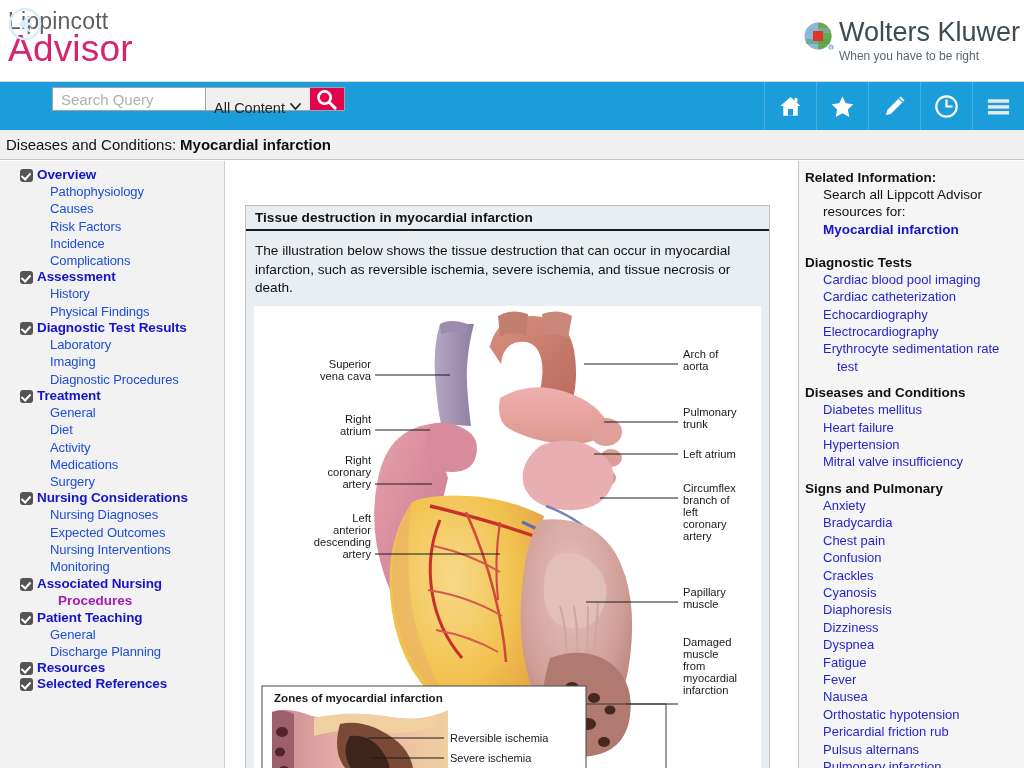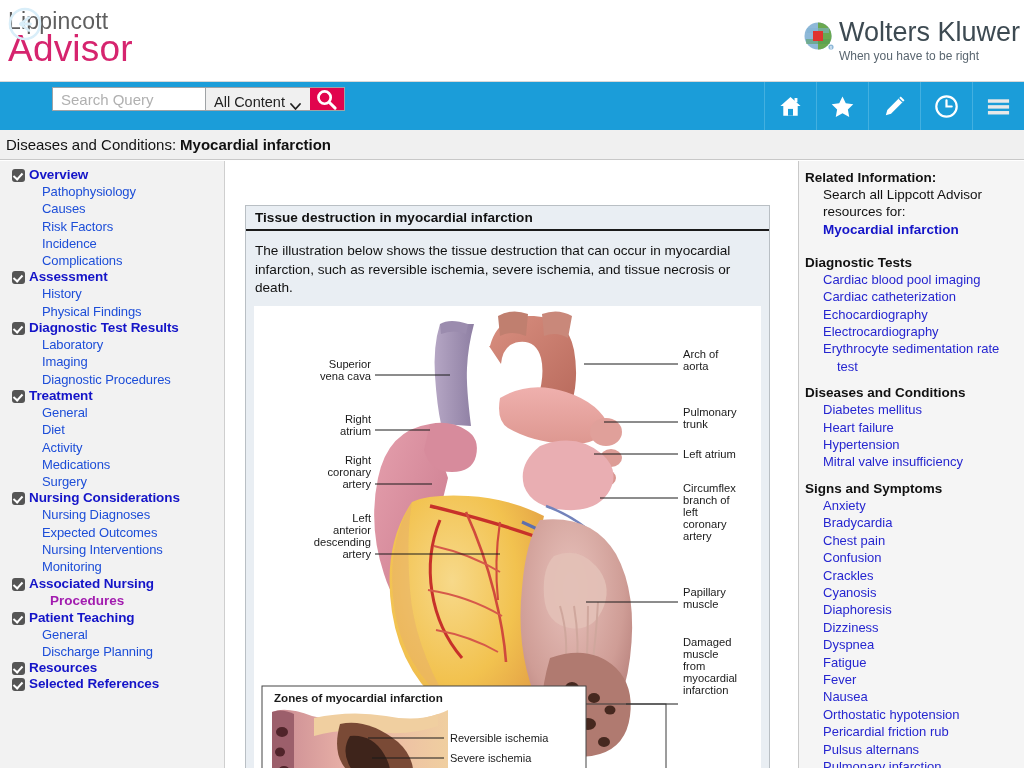--- a/index.html
+++ b/index.html
@@ -48,21 +48,21 @@
     display:flex; border:1px solid #9fa3a6; background:#fff;
   }
   .search-input {
     width:152px; height:100%; border:0; outline:0; padding:0 8px;
     font-size:15px; color:#333; background:#fff;
     font-family:"Liberation Sans", sans-serif;
   }
   .search-input::placeholder { color:#b0b0b0; }
   .scope {
     width:122px; height:100%; background:#f0f0f0; border-left:1px solid #9fa3a6;
-    display:flex; align-items:flex-end; padding:12px 6px 0 8px; cursor:pointer;
+    display:flex; align-items:flex-start; padding:12px 6px 0 8px; cursor:pointer;
     position:relative;
   }
   .scope-label { font-size:14.5px; color:#222; white-space:nowrap; }
   .chev { position:absolute; right:9px; top:13px; width:11px; height:11px; }
   .searchgo {
     width:41px; height:100%; background:#e1044d;
     display:flex; align-items:center; justify-content:center; cursor:pointer;
   }
   .tool-icons { position:absolute; right:0; top:82px; height:48px; display:flex; }
   .tbtn {
@@ -77,21 +77,21 @@
     background:#f0f0f0; border-bottom:1px solid #c8c8c8;
     display:flex; align-items:center; padding-left:6px;
   }
   .crumb-base { font-size:15px; color:#111; }
   .crumb-cur { font-size:15px; color:#111; font-weight:bold; margin-left:4px; }
 
   
   .sidebar {
     position:absolute; left:0; top:161px; width:225px; height:607px;
     background:#f2f2f2; border-right:1px solid #cfcfcf;
-    padding:6px 0 0 12px; overflow:hidden;
+    padding:6px 0 0 20px; overflow:hidden;
   }
   .nav-head {
     display:flex; align-items:flex-start; cursor:pointer;
     line-height:15px; margin-bottom:1px;
   }
   .cbox {
     width:13px; height:13px; flex:0 0 13px; margin-right:4px; margin-top:2px;
     background:#555; border-radius:3px; position:relative;
   }
   .cbox::after{
@@ -517,21 +517,21 @@
       <div class="rail-link"><span>Echocardiography</span></div>
       <div class="rail-link"><span>Electrocardiography</span></div>
       <div class="rail-link"><span>Erythrocyte sedimentation rate</span><span class="cont">test</span></div>
       <div class="rail-gap-sm"></div>
       <div class="rail-h">Diseases and Conditions</div>
       <div class="rail-link"><span>Diabetes mellitus</span></div>
       <div class="rail-link"><span>Heart failure</span></div>
       <div class="rail-link"><span>Hypertension</span></div>
       <div class="rail-link"><span>Mitral valve insufficiency</span></div>
       <div class="rail-gap-sm"></div>
-      <div class="rail-h">Signs and Symptoms</div>
+      <div class="rail-h">Signs and Pulmonary</div>
       <div class="rail-link"><span>Anxiety</span></div>
       <div class="rail-link"><span>Bradycardia</span></div>
       <div class="rail-link"><span>Chest pain</span></div>
       <div class="rail-link"><span>Confusion</span></div>
       <div class="rail-link"><span>Crackles</span></div>
       <div class="rail-link"><span>Cyanosis</span></div>
       <div class="rail-link"><span>Diaphoresis</span></div>
       <div class="rail-link"><span>Dizziness</span></div>
       <div class="rail-link"><span>Dyspnea</span></div>
       <div class="rail-link"><span>Fatigue</span></div>

